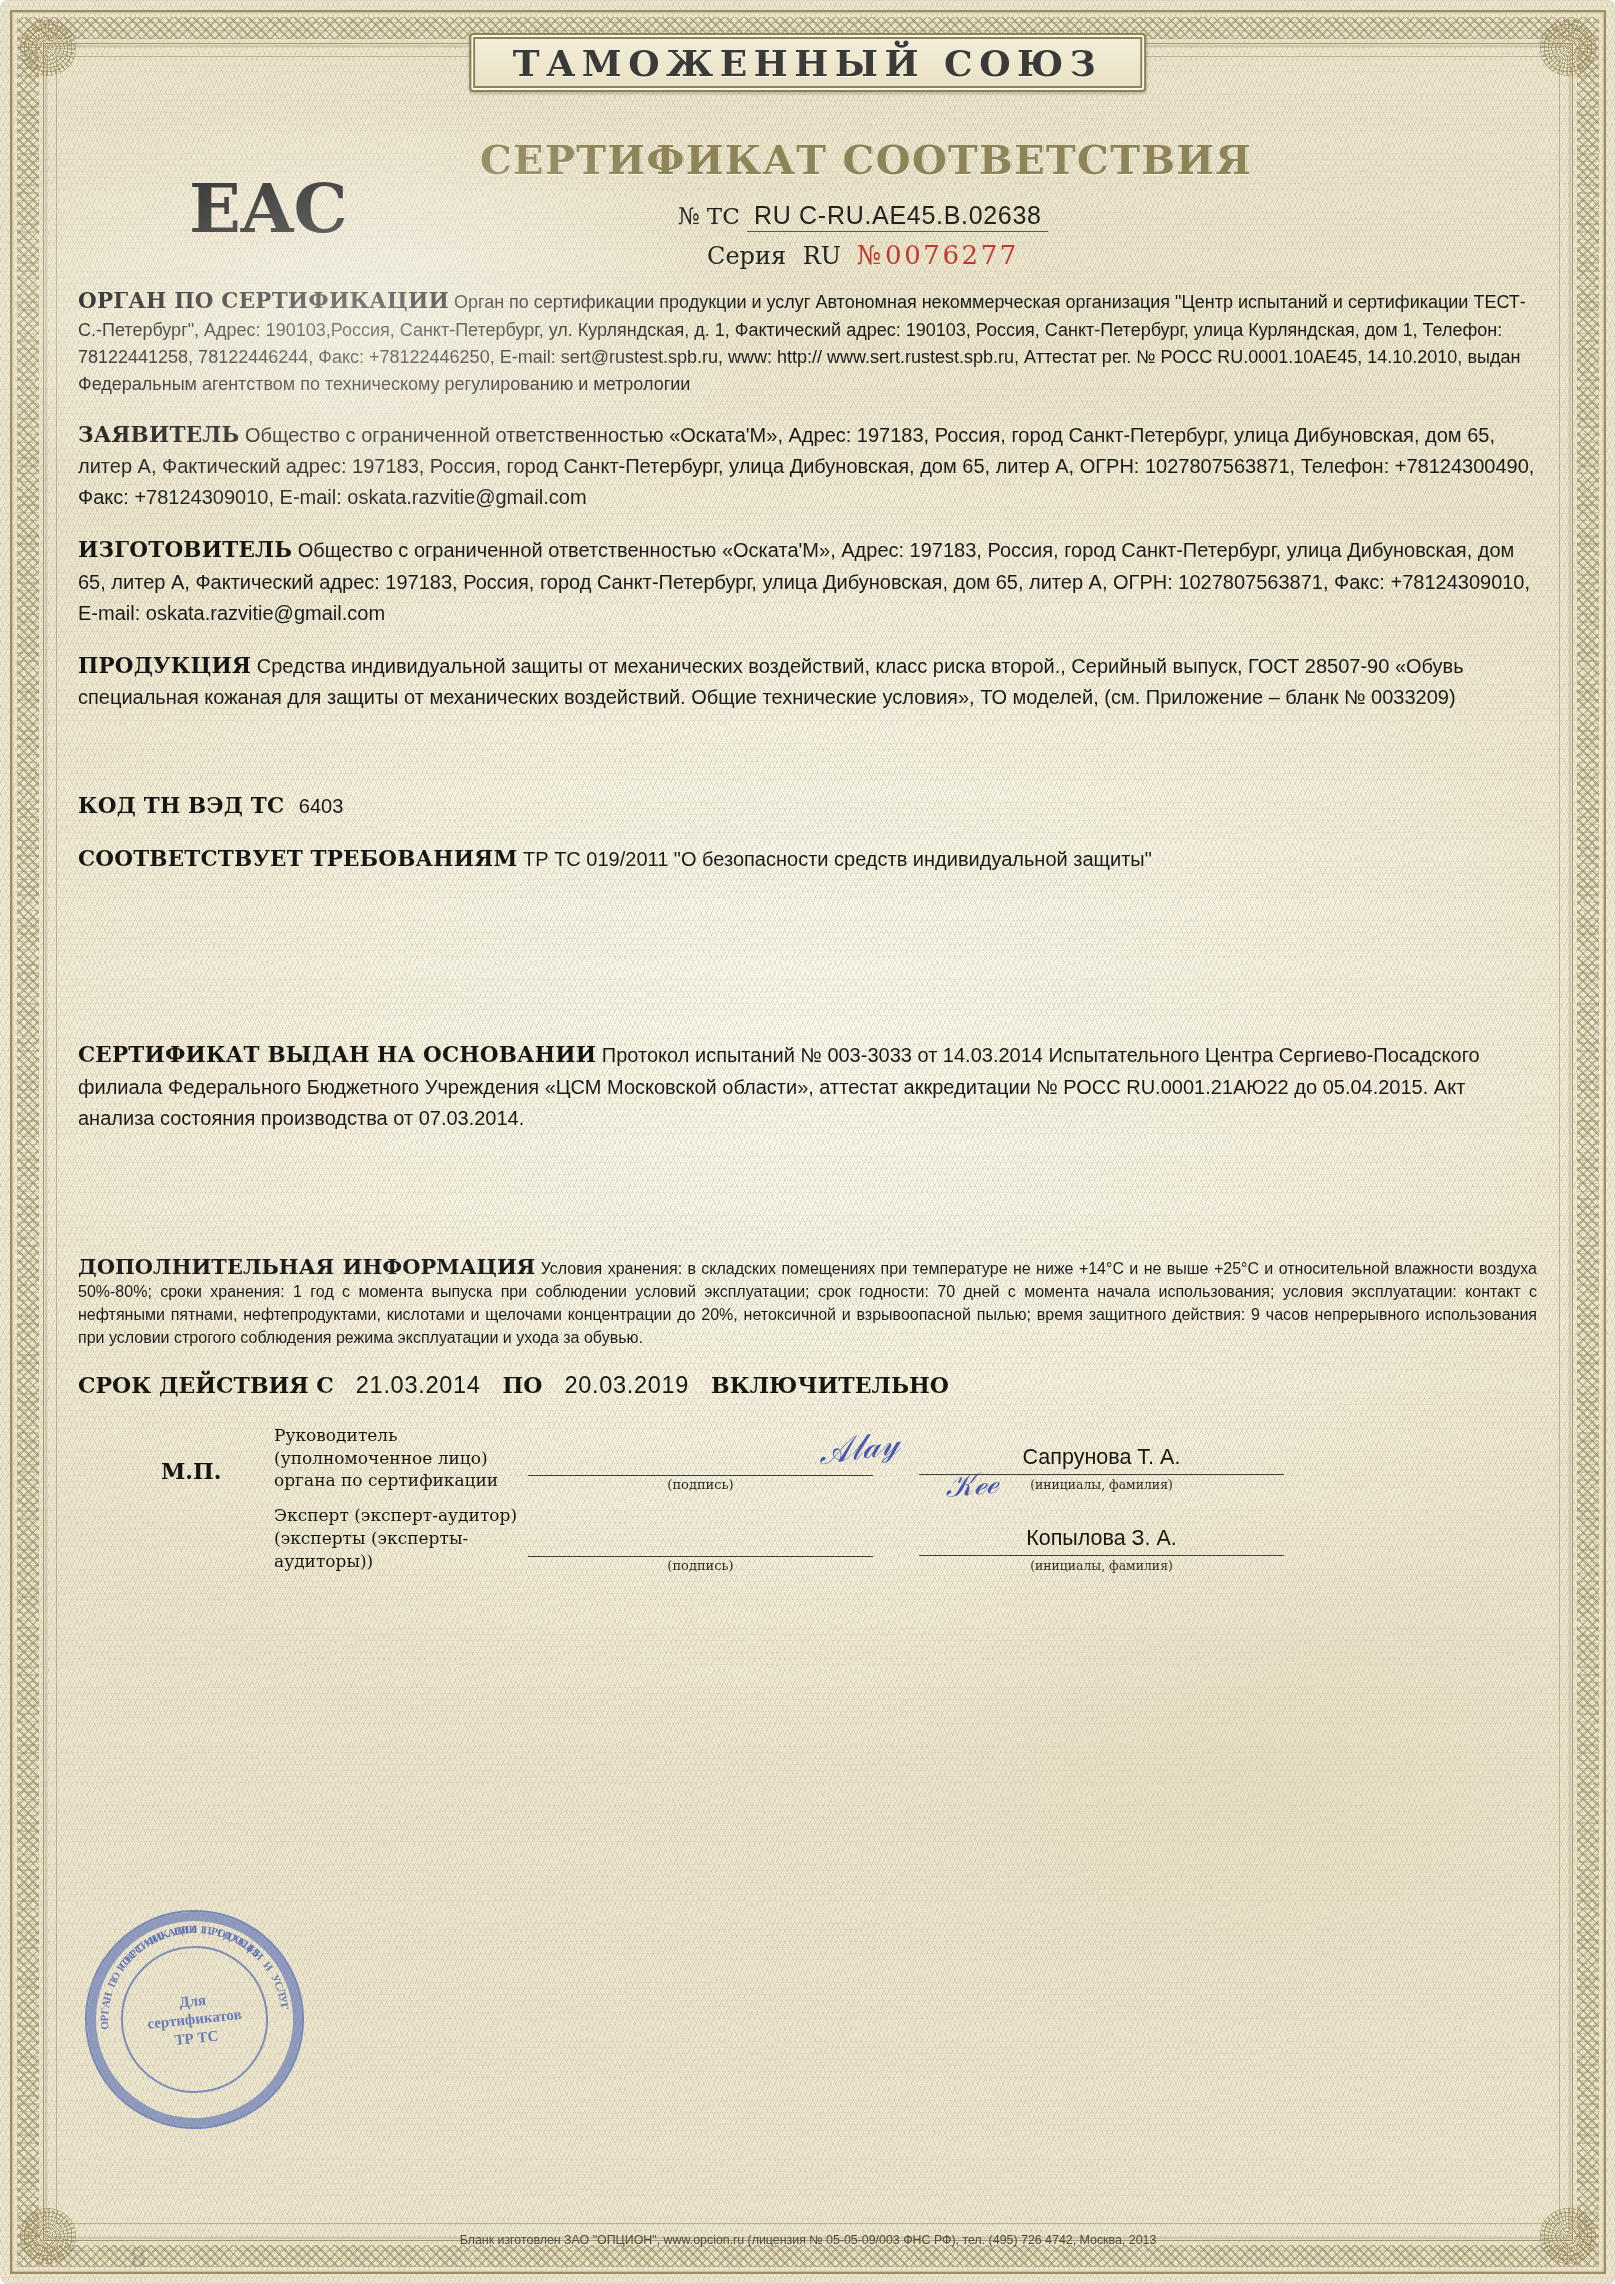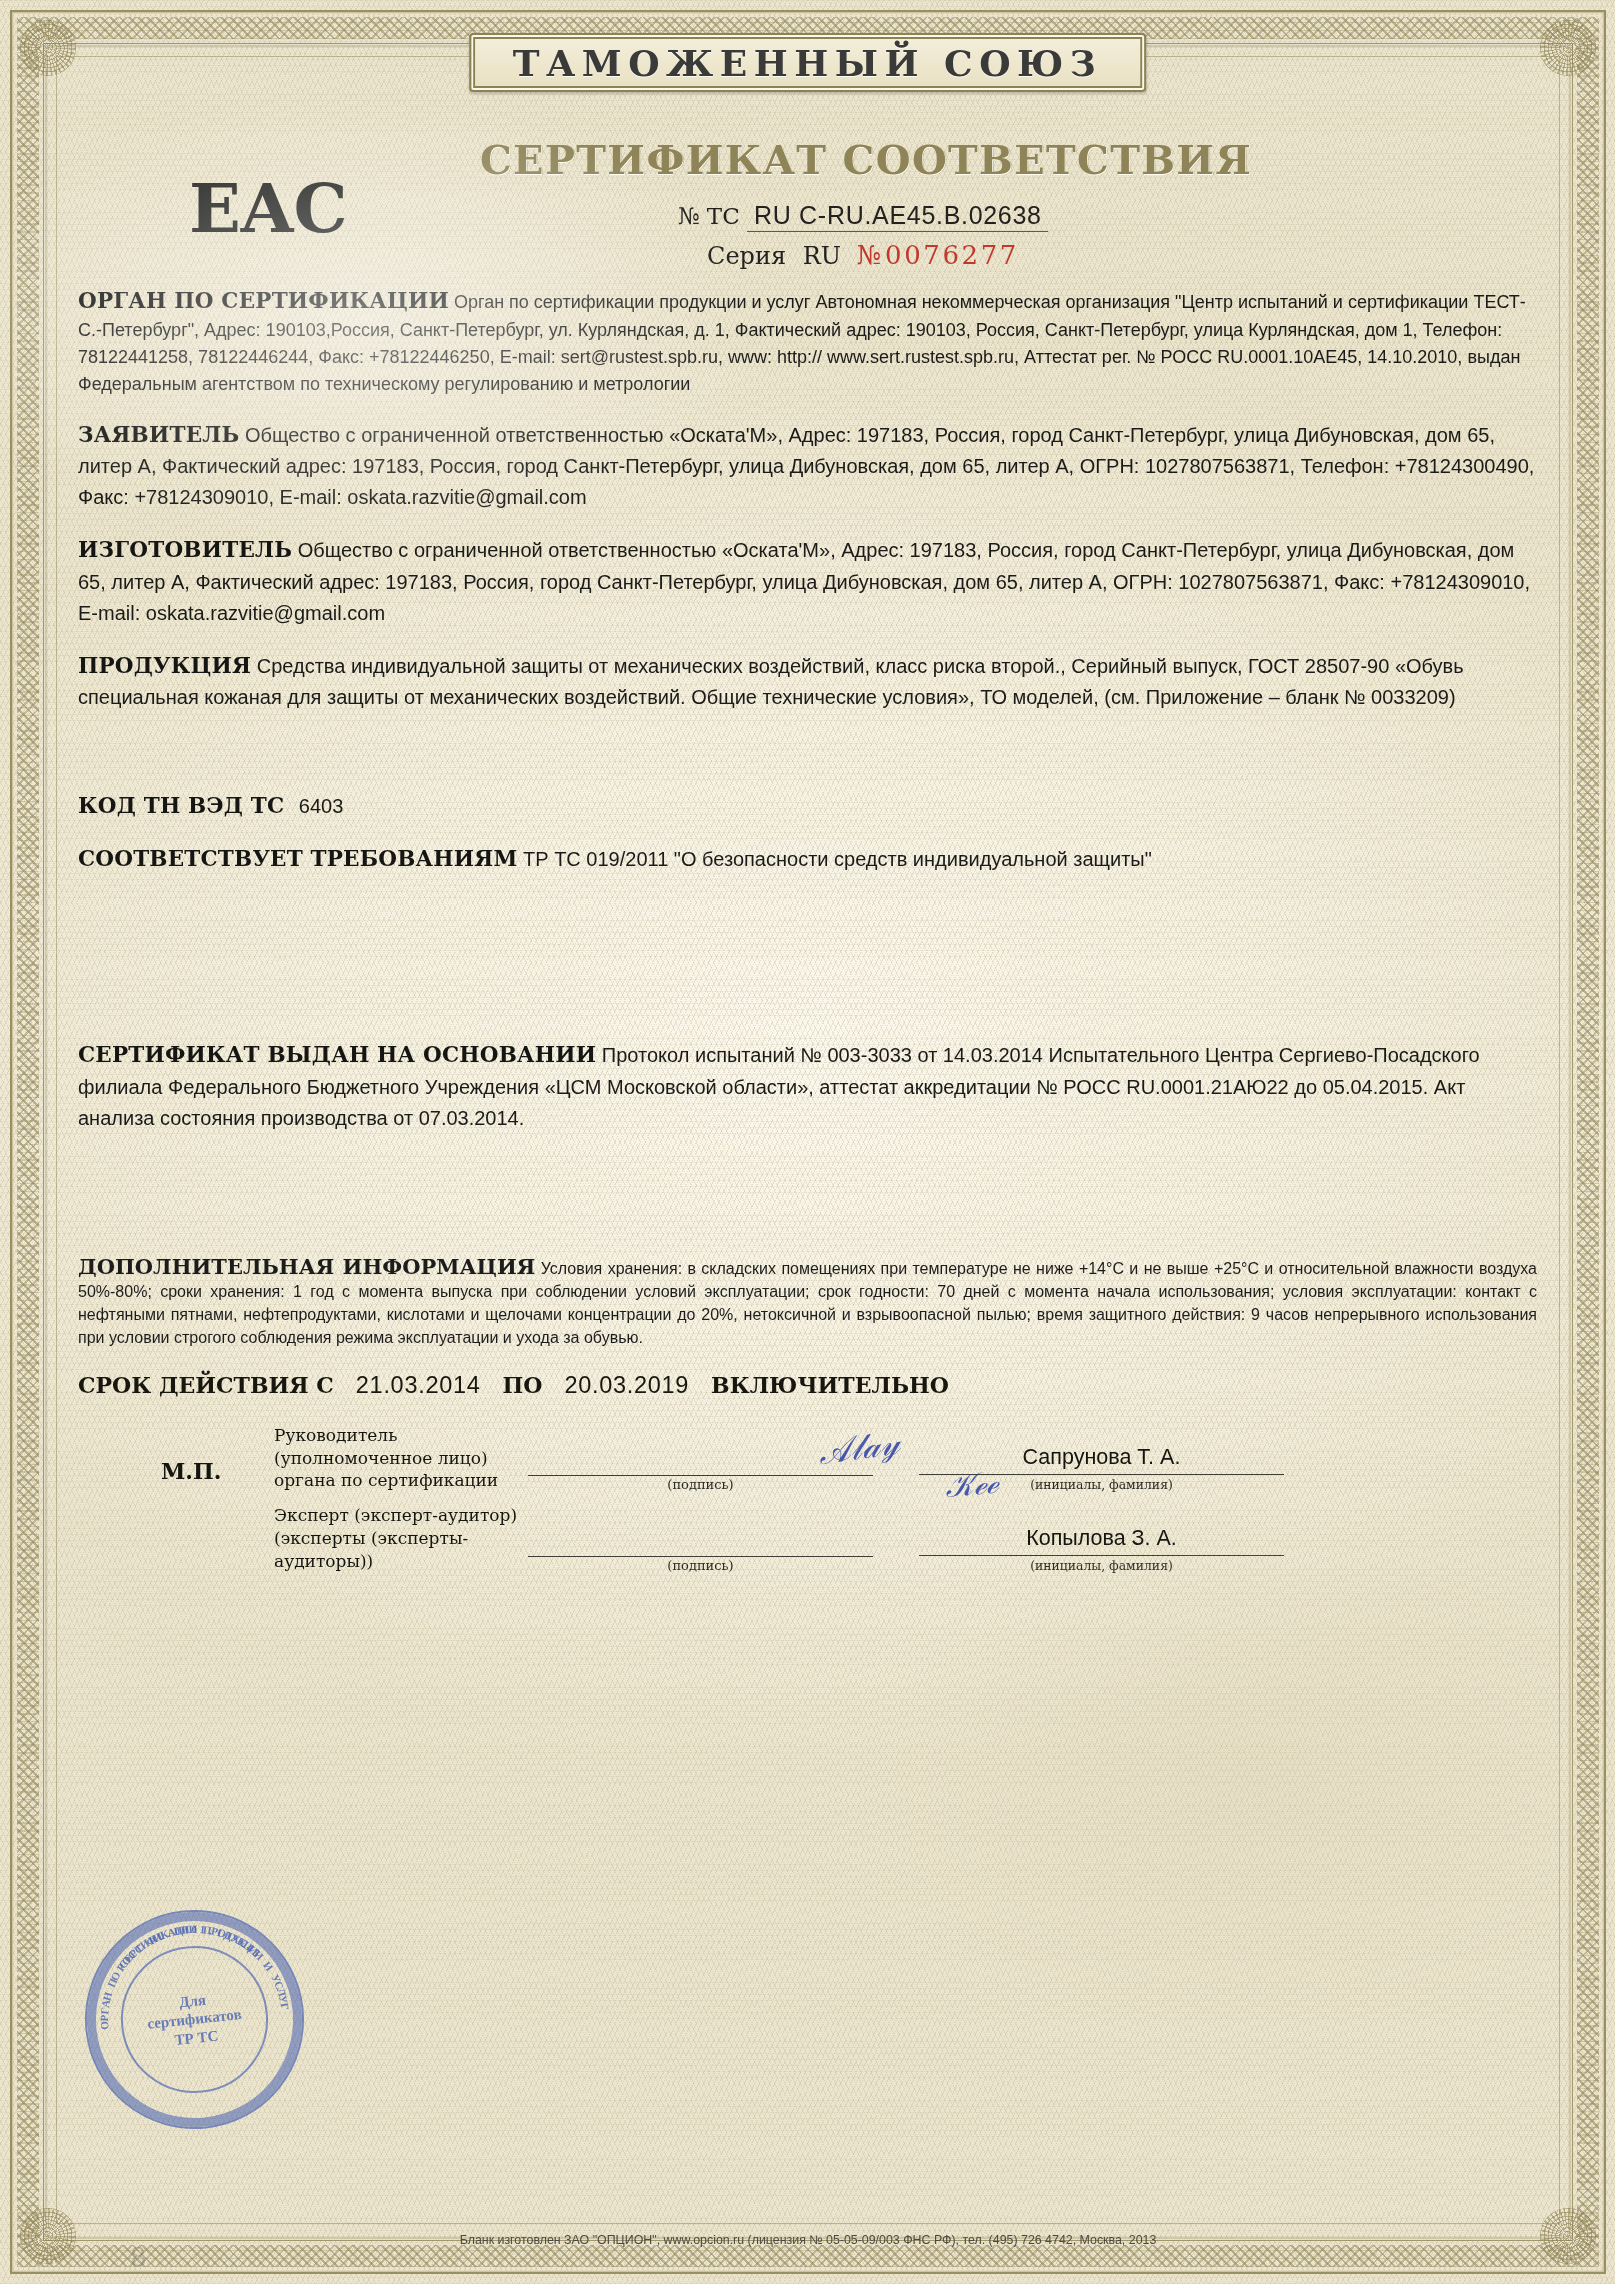--- a/index.html
+++ b/index.html
@@ -19,20 +19,21 @@
   .page {
     position: relative;
     width: 1616px;
     height: 2284px;
     overflow: hidden;
     background:
       repeating-linear-gradient(115deg, rgba(176,168,140,0.30) 0px, rgba(176,168,140,0.30) 0.7px, rgba(255,255,255,0) 0.7px, rgba(255,255,255,0) 4.6px),
       repeating-linear-gradient(65deg, rgba(176,168,140,0.26) 0px, rgba(176,168,140,0.26) 0.7px, rgba(255,255,255,0) 0.7px, rgba(255,255,255,0) 4.6px),
       repeating-linear-gradient(0deg, rgba(190,182,150,0.16) 0px, rgba(190,182,150,0.16) 0.7px, rgba(255,255,255,0) 0.7px, rgba(255,255,255,0) 5.9px),
       radial-gradient(ellipse 978px 717px at 50% 46%, #fbf8ec 0%, #f4efdd 55%, #ece5cd 100%);
+    border-radius: 8px;
   }
   .page::after {
     content: "";
     position: absolute;
     inset: 0;
     pointer-events: none;
     background:
       radial-gradient(ellipse 587px 326px at 22% 14%, rgba(255,255,255,0.45), rgba(255,255,255,0) 70%),
       radial-gradient(ellipse 587px 391px at 78% 78%, rgba(214,204,172,0.25), rgba(255,255,255,0) 70%);
   }

